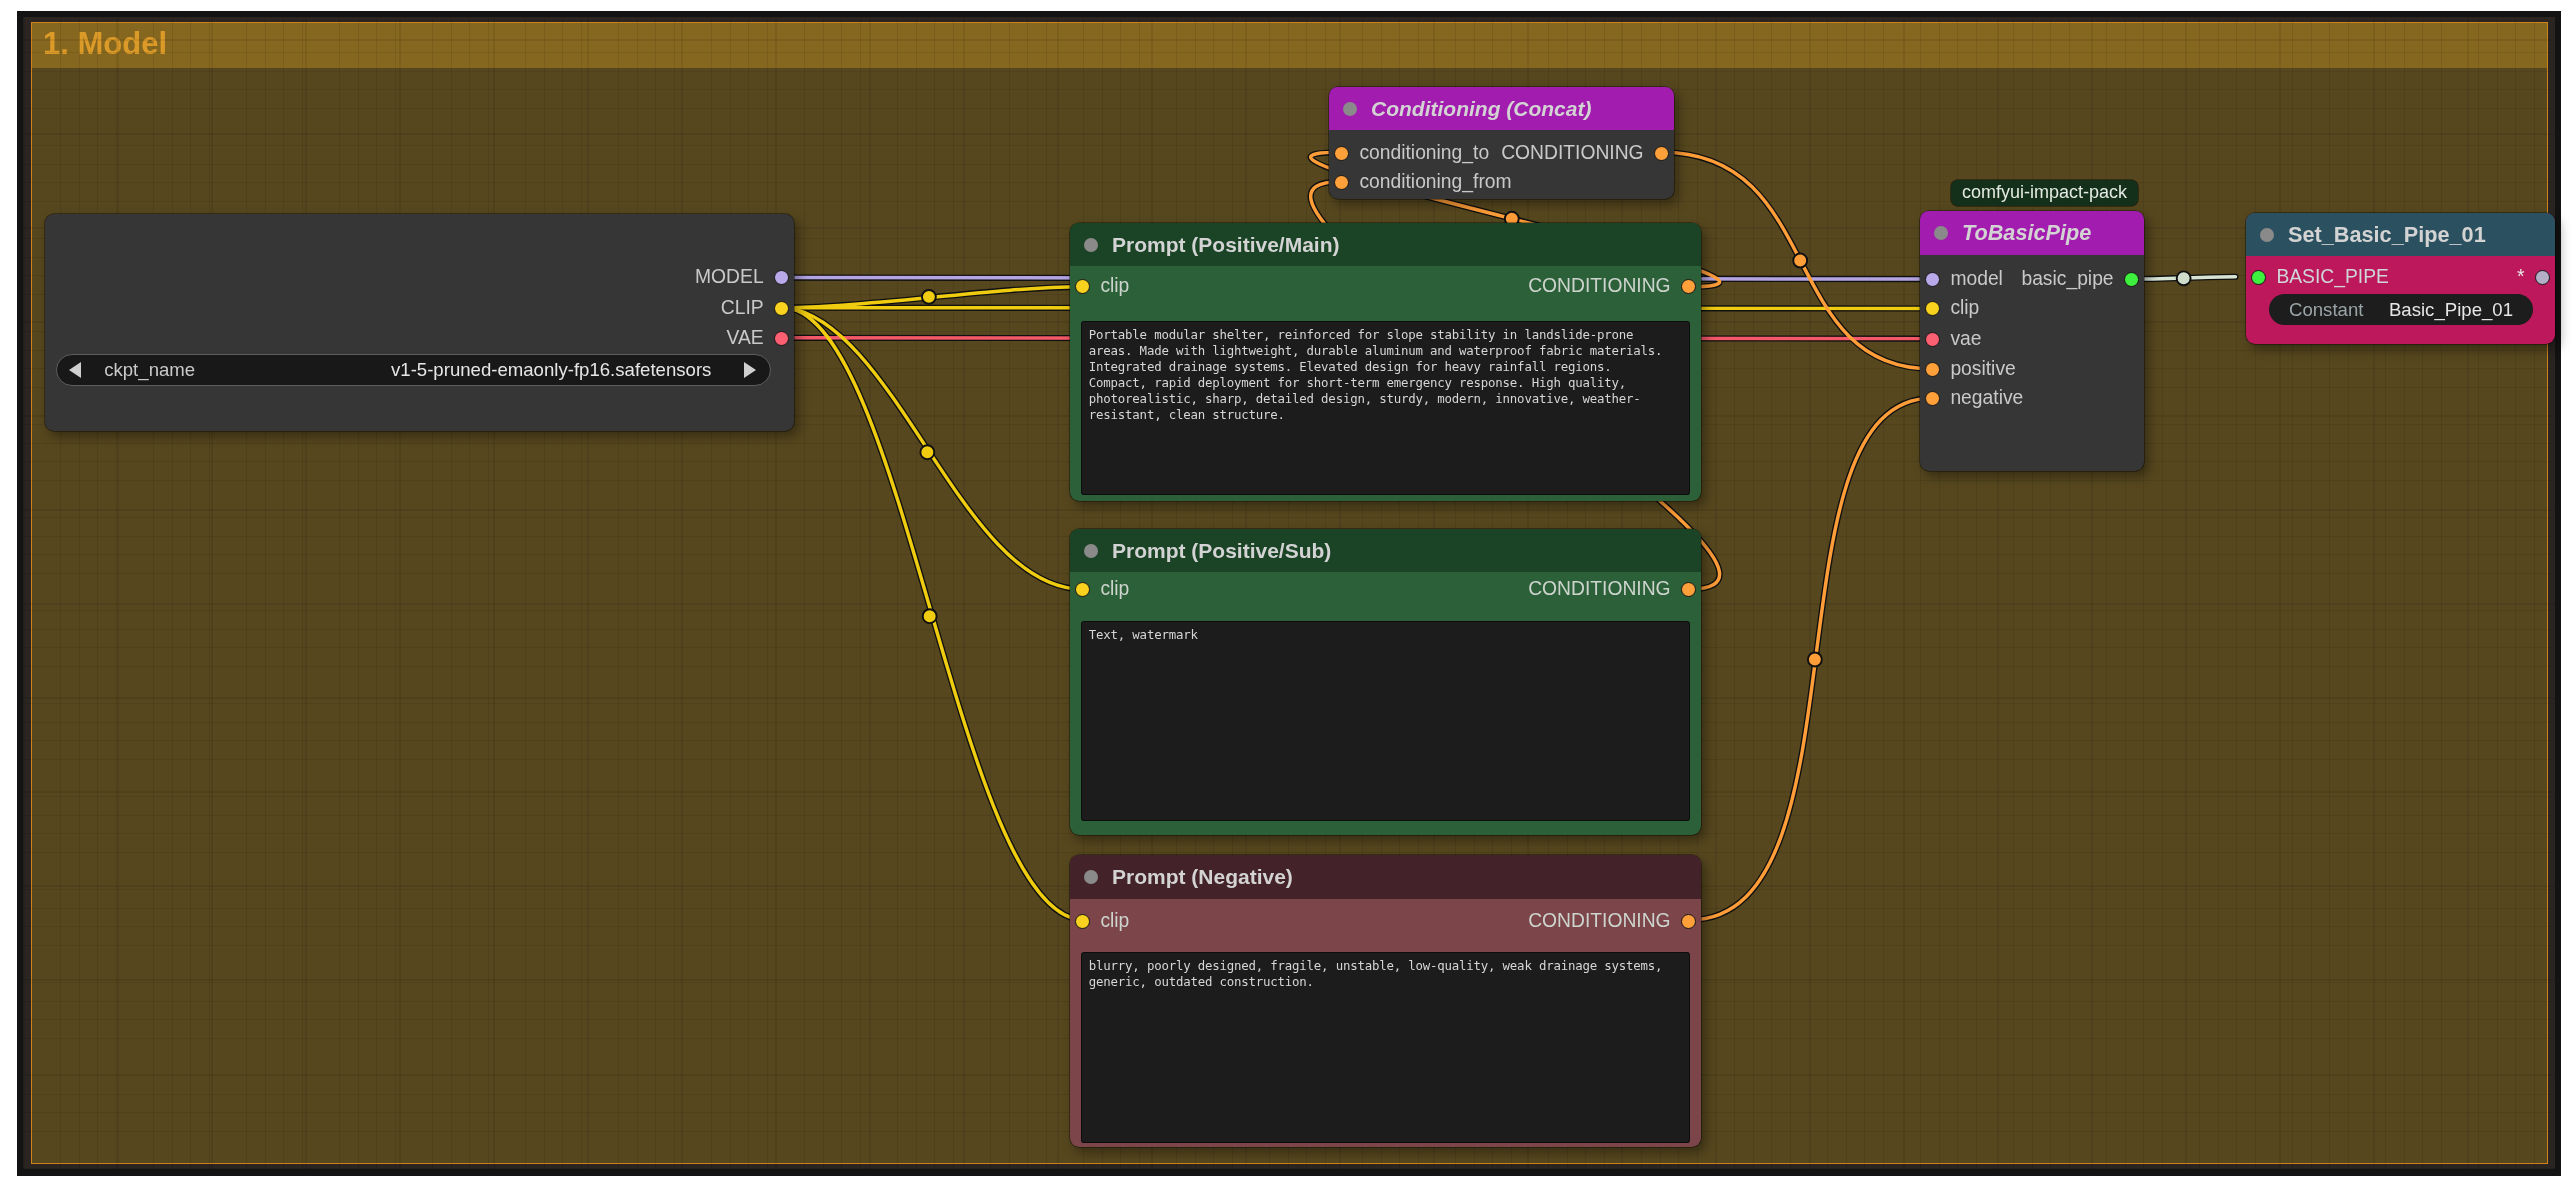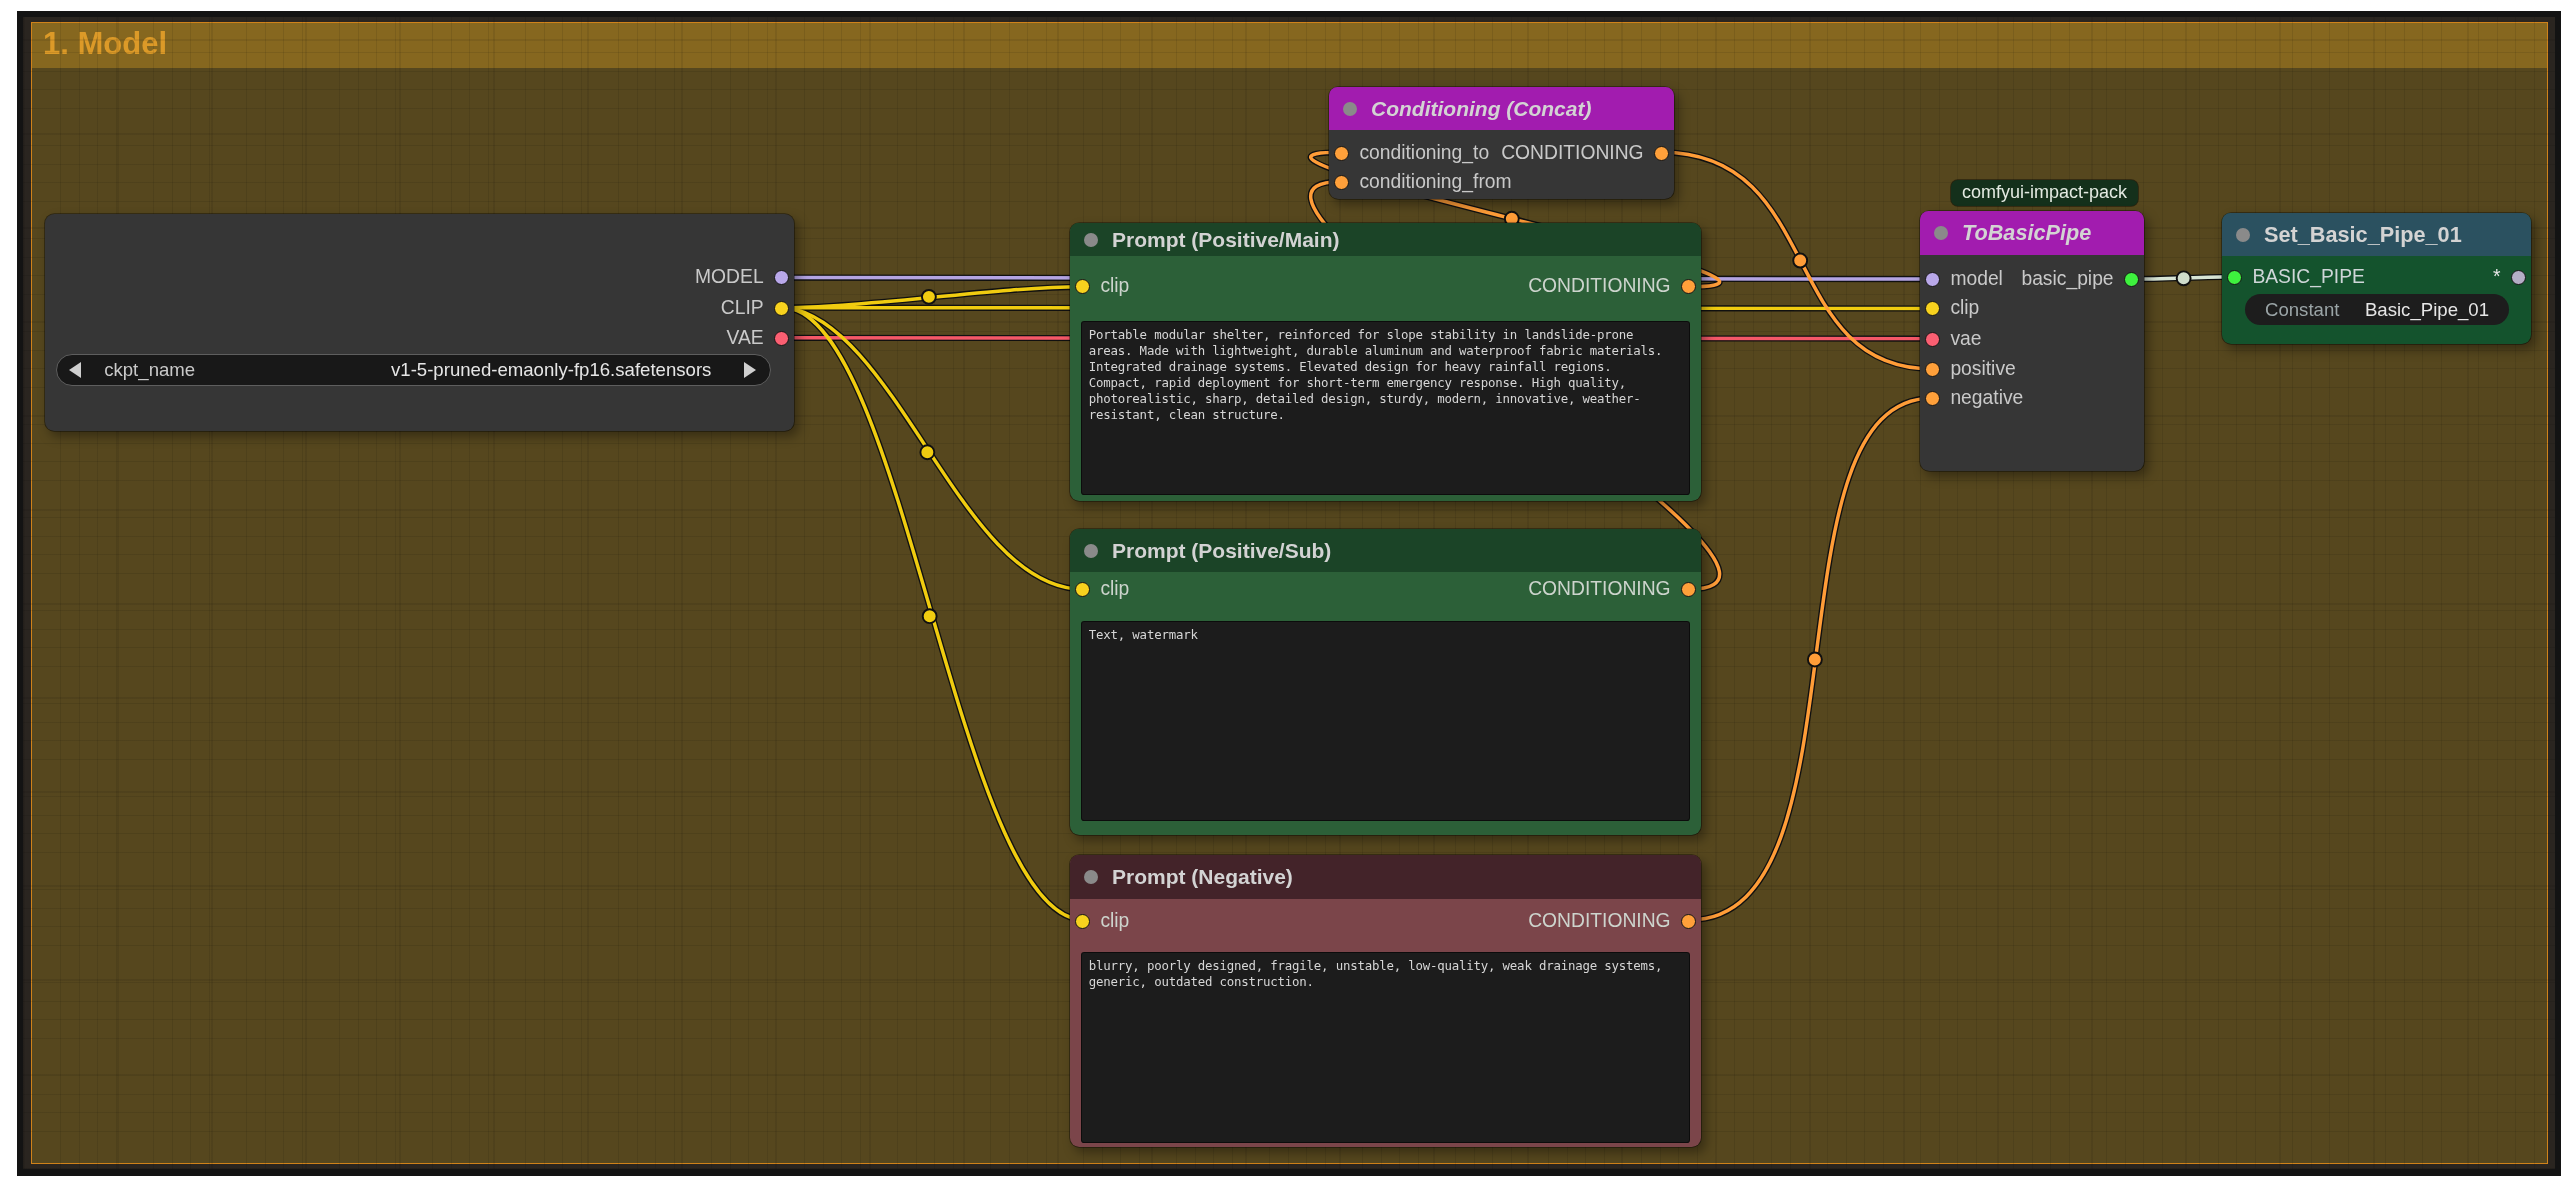--- a/index.html
+++ b/index.html
@@ -45,21 +45,21 @@
         border-right:12.4px solid #cfcfcf;}
   .tri-right{width:0;height:0;border-top:8.5px solid transparent;border-bottom:8.5px solid transparent;
         border-left:12.4px solid #cfcfcf;}
   .badge{position:absolute;background:#14301b;border-radius:7px;color:#e4eae2;font-size:18px;
         display:flex;align-items:center;justify-content:center;z-index:5;
         box-shadow:0 0 0 0.8px rgba(0,0,0,.5);}
   
   .n-gray{background:#363636;} .n-gray .node-header{background:#a21caf;font-style:italic;}
   .n-green{background:#2c6038;} .n-green .node-header{background:#1b4427;}
   .n-maroon{background:#7b454a;} .n-maroon .node-header{background:#432329;}
-  .n-teal{background:#14532d;} .n-teal .node-header{background:#2b5160;}
+  .n-teal{background:#be185d;margin-left:24px;} .n-teal .node-header{background:#2b5160;}
   .n-green .port, .n-maroon .port{color:#cdd4cd;}
 </style>
 </head>
 <body>
 
 <div id="stage">
   <div id="frame"></div>
   <div id="canvas"></div>
 
   <div id="group">
@@ -141,21 +141,21 @@
       <span class="pdot c-cond"></span>
       <span>conditioning_from</span>
     </div>
     <div class="port out" style="top:66px;">
       <span>CONDITIONING</span>
       <span class="pdot c-cond"></span>
     </div>
   </div>
 
   <div class="node n-green" style="left:1070px;top:223px;width:631px;height:278px;">
-    <div class="node-header" style="height:33px;">
+    <div class="node-header" style="height:43px;">
       <span class="collapse-dot"></span>
       <span>Prompt (Positive/Main)</span>
     </div>
     <div class="port in" style="top:63px;">
       <span class="pdot c-clip"></span>
       <span>clip</span>
     </div>
     <div class="port out" style="top:63px;">
       <span>CONDITIONING</span>
       <span class="pdot c-cond"></span>

